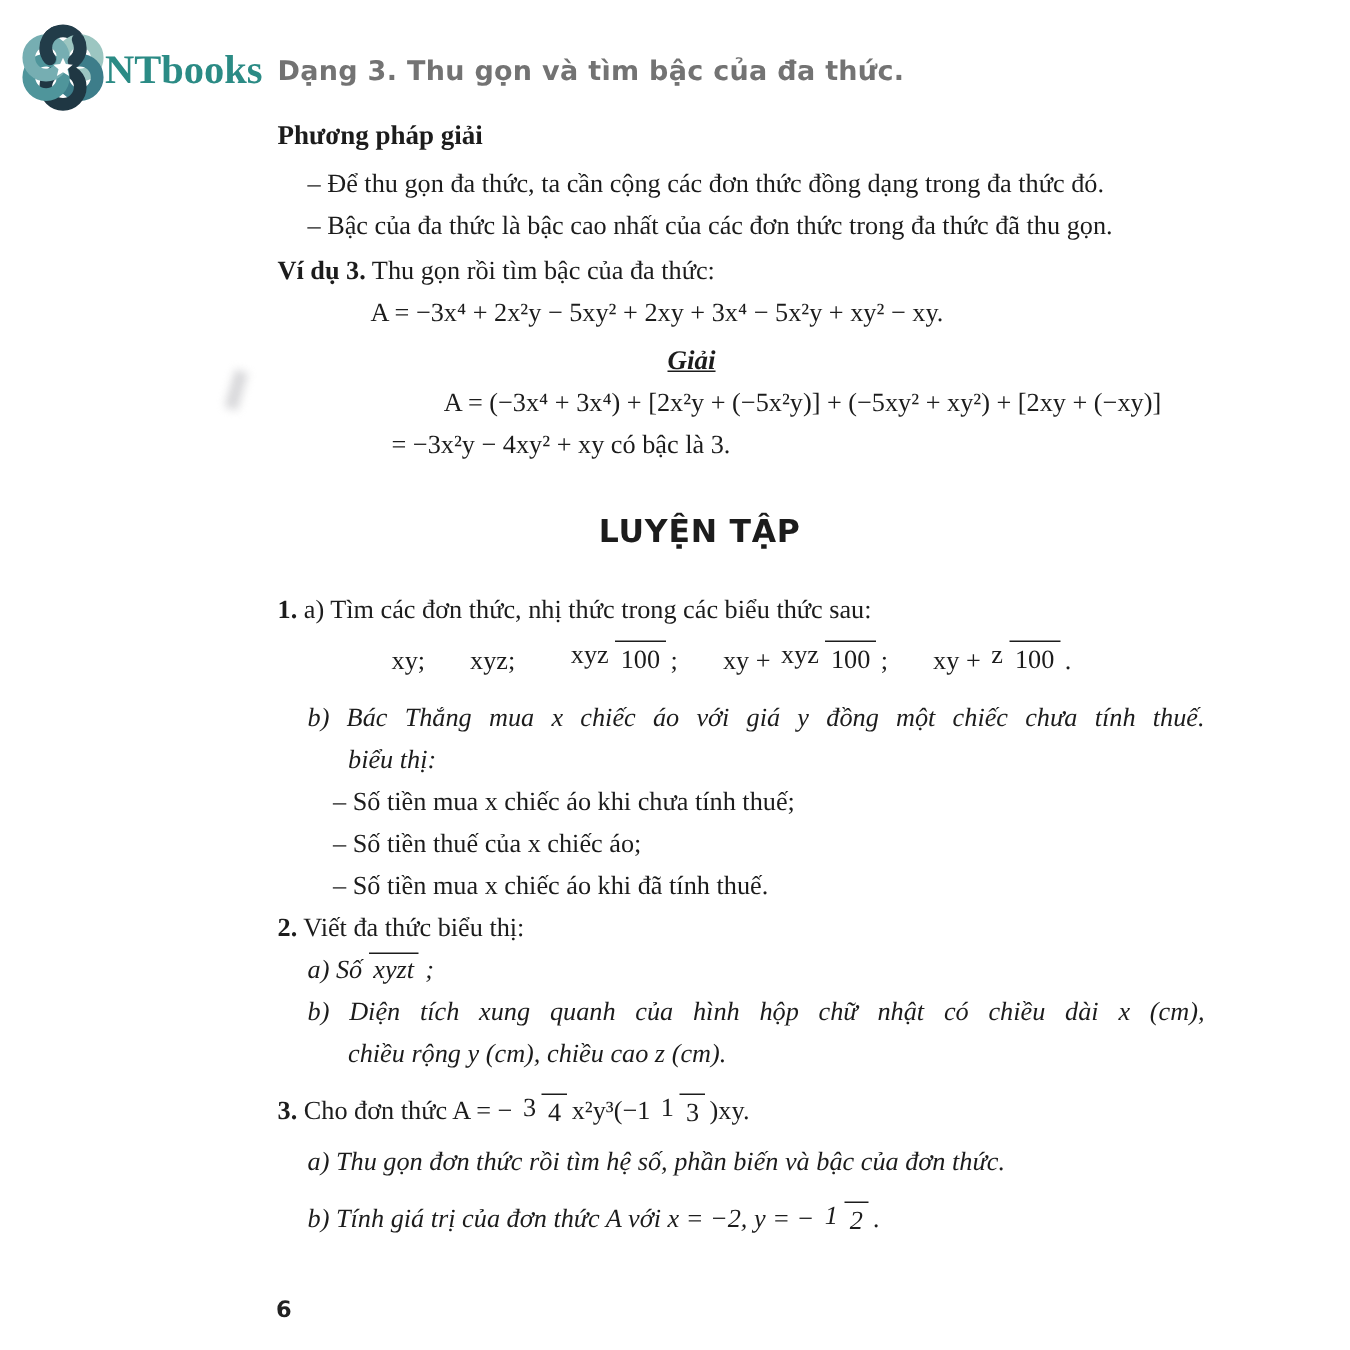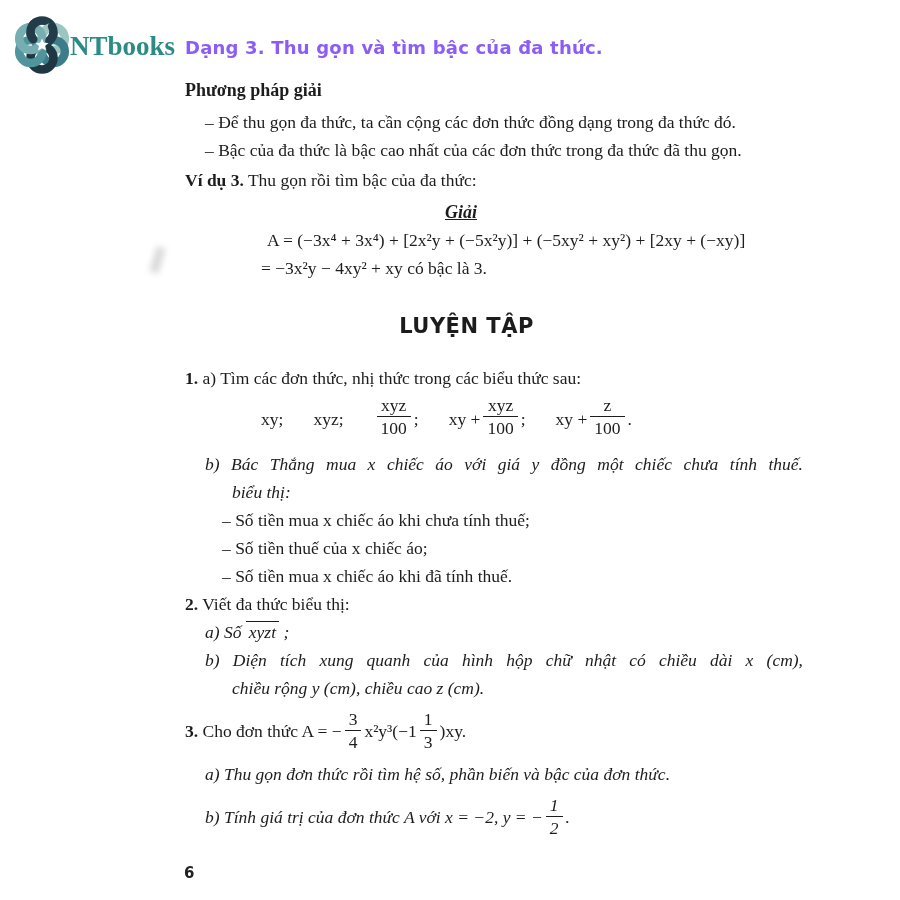--- a/index.html
+++ b/index.html
@@ -7,38 +7,38 @@
     width:900px;height:900px;background:#ffffff;position:relative;overflow:hidden;
     font-family:"Liberation Serif", serif;color:#1c1c1c;
   }
   .content{
     position:absolute;left:185px;top:28px;width:618px;
     font-size:17.5px;line-height:28px;
   }
   
   .dang-title{
     font-family:"DejaVu Sans", sans-serif;font-weight:bold;font-size:18px;
-    letter-spacing:.2px;margin:6px 0 14px 0;color:#8b5cf6;
+    letter-spacing:.2px;margin:6px 0 14px 0;color:#737373;
   }
   .method-title{font-weight:bold;font-size:18px;margin:2px 0 4px 0;}
   .bullet{margin-left:20px;}
   .vd-line{margin-top:2px;}
   .bold{font-weight:bold;}
   .bolditalic{font-weight:bold;font-style:italic;}
   .formula{margin-left:62px;margin-top:0;}
   .giai{margin:4px 0 0 260px;font-size:18px;text-decoration:underline;}
-  .sol1{margin-left:82px;}
+  .sol1{margin-left:82px;text-align:center;}
   .sol2{margin-left:76px;}
   .luyen-title{
     font-family:"DejaVu Sans", sans-serif;font-weight:bold;font-size:21px;
     text-align:center;padding-right:55px;margin:30px 0 24px 0;letter-spacing:.5px;
   }
   
   .frac{
-    display:inline-flex;flex-direction:column;vertical-align:middle;
+    display:inline-flex;vertical-align:middle;
     text-align:center;line-height:1.05;margin:0 3px;position:relative;top:-2px;
   }
   .frac .num{padding:0 4px 2px 4px;}
   .frac .den{border-top:1.2px solid #1c1c1c;padding:2px 4px 0 4px;}
   
   .expr-row{
     display:flex;align-items:center;margin:6px 0 10px 76px;gap:30px;
   }
   .expr{display:inline-flex;align-items:center;white-space:nowrap;}
   .hang{margin-left:20px;font-style:italic;}
@@ -85,20 +85,21 @@
 
 <div class="content">
 
   <div class="dang-title">Dạng 3. Thu gọn và tìm bậc của đa thức.</div>
 
   <div class="method-title">Phương pháp giải</div>
   <div class="bullet">– Để thu gọn đa thức, ta cần cộng các đơn thức đồng dạng trong đa thức đó.</div>
   <div class="bullet">– Bậc của đa thức là bậc cao nhất của các đơn thức trong đa thức đã thu gọn.</div>
 
   <div class="vd-line"><span class="bold">Ví dụ 3.</span><span> Thu gọn rồi tìm bậc của đa thức:</span></div>
+  <div class="formula">A = −3x⁴ + 2x²y − 5xy² + 2xy + 3x⁴ − 5x²y + xy² − xy.</div>
   <div class="giai bolditalic">Giải</div>
   <div class="sol1">A = (−3x⁴ + 3x⁴) + [2x²y + (−5x²y)] + (−5xy² + xy²) + [2xy + (−xy)]</div>
   <div class="sol2">= −3x²y − 4xy² + xy có bậc là 3.</div>
 
   <div class="luyen-title">LUYỆN TẬP</div>
 
   <div class="item"><span class="bold">1.</span><span> a) Tìm các đơn thức, nhị thức trong các biểu thức sau:</span></div>
 
   <div class="expr-row">
     <span class="expr">xy;</span>

